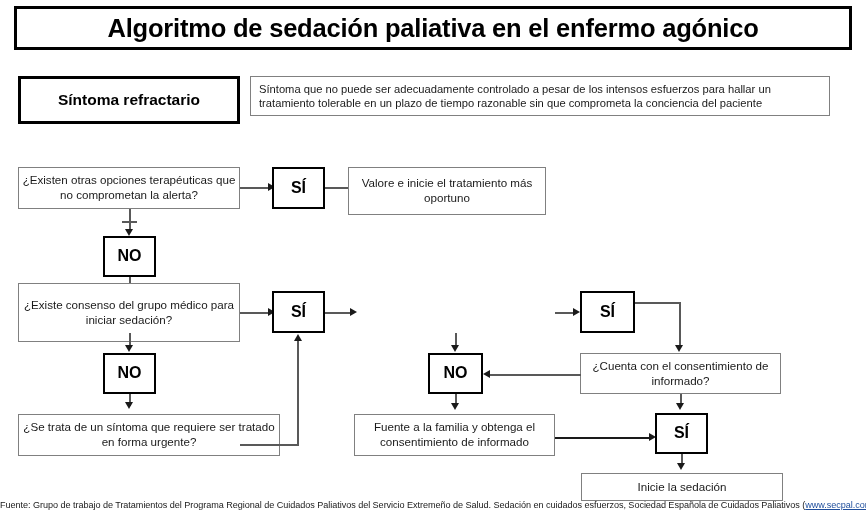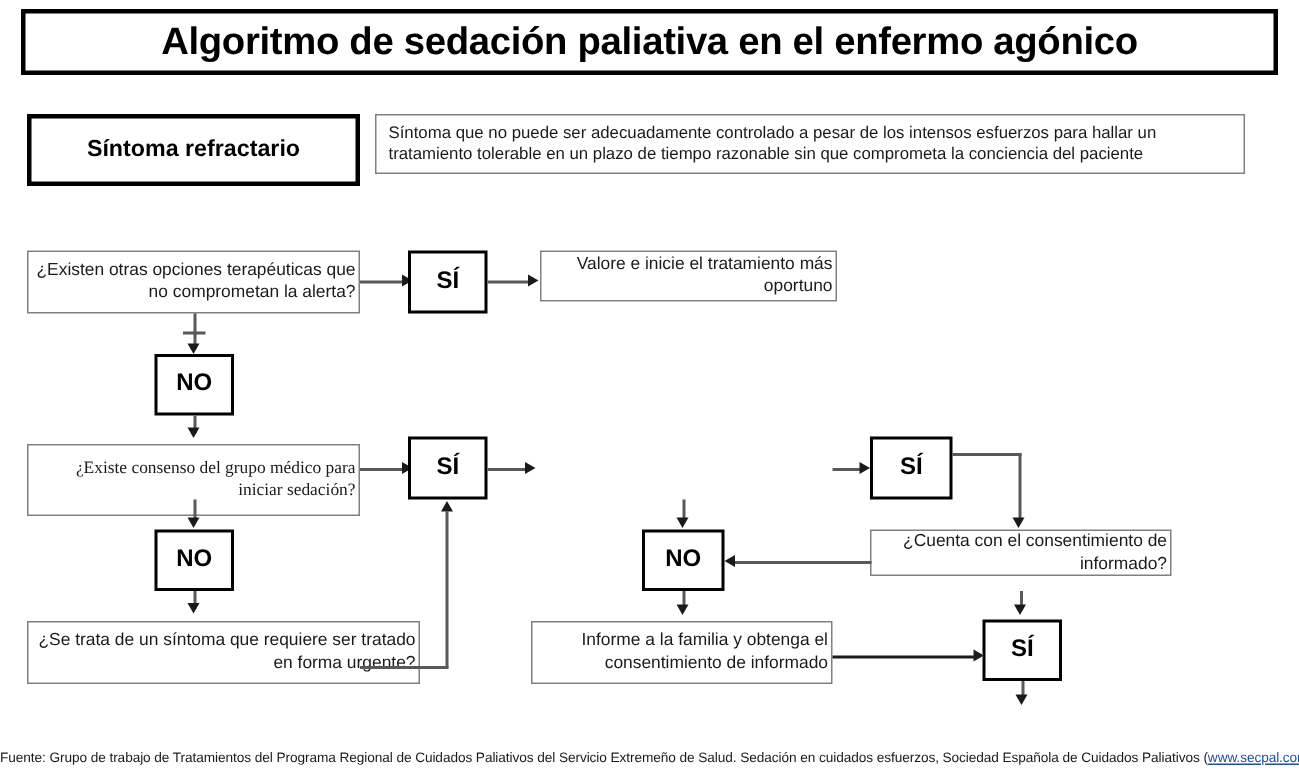--- a/index.html
+++ b/index.html
@@ -20,21 +20,21 @@
     overflow: hidden;
   }
 
   
   .node {
     position: absolute;
     box-sizing: border-box;
     display: flex;
     align-items: center;
     justify-content: center;
-    text-align: right;
+    text-align: center;
     background: #ffffff;
     line-height: 1.28;
   }
 
   
   .title-box {
     border: 3px solid #000000;
     font-weight: bold;
     font-size: 25.5px;
     letter-spacing: -0.2px;
@@ -147,33 +147,33 @@
   <div class="node thin-box" style="left:18px; top:167px; width:222px; height:42px;">¿Existen otras opciones terapéuticas que no comprometan la alerta?</div>
 
   <div class="ln h" style="left:240px; top:187px; width:30px;"></div>
   <div class="arrow right" style="left:268px; top:183px;"></div>
 
   <div class="node chip" style="left:272px; top:167px; width:53px; height:42px;">SÍ</div>
 
   <div class="ln h" style="left:325px; top:187px; width:29px;"></div>
   <div class="arrow right" style="left:352px; top:183px;"></div>
 
-  <div class="node thin-box" style="left:360px; top:167px; width:198px; height:34px;">Valore e inicie el tratamiento más oportuno</div>
+  <div class="node thin-box" style="left:348px; top:167px; width:198px; height:48px;">Valore e inicie el tratamiento más oportuno</div>
 
   <div class="ln v" style="left:129px; top:209px; height:14px;"></div>
   <div class="tee" style="left:122px; top:221px; width:15px;"></div>
   <div class="ln v" style="left:129px; top:221px; height:10px;"></div>
   <div class="arrow down" style="left:125px; top:229px;"></div>
 
   <div class="node chip" style="left:103px; top:236px; width:53px; height:41px;">NO</div>
 
   <div class="ln v" style="left:129px; top:277px; height:12px;"></div>
   <div class="arrow down" style="left:125px; top:285px;"></div>
 
-  <div class="node thin-box" style="left:18px; top:296px; width:222px; height:48px;font-family:Liberation Serif, serif;">¿Existe consenso del grupo médico para iniciar sedación?</div>
+  <div class="node thin-box" style="left:18px; top:283px; width:222px; height:59px;">¿Existe consenso del grupo médico para iniciar sedación?</div>
 
   <div class="ln h" style="left:240px; top:312px; width:30px;"></div>
   <div class="arrow right" style="left:268px; top:308px;"></div>
 
   <div class="node chip" style="left:272px; top:291px; width:53px; height:42px;">SÍ</div>
 
   <div class="ln h" style="left:325px; top:312px; width:27px;"></div>
   <div class="arrow right" style="left:350px; top:308px;"></div>
 
 
@@ -198,37 +198,38 @@
 
   <div class="ln h" style="left:240px; top:444px; width:59px;"></div>
   <div class="ln v" style="left:297px; top:341px; height:104px;"></div>
   <div class="arrow up" style="left:294px; top:334px;"></div>
 
   <div class="ln v" style="left:455px; top:333px; height:14px;"></div>
   <div class="arrow down" style="left:451px; top:345px;"></div>
 
   <div class="node chip" style="left:428px; top:353px; width:55px; height:41px;">NO</div>
 
-  <div class="node thin-box" style="left:580px; top:353px; width:201px; height:31px;">¿Cuenta con el consentimiento de informado?</div>
+  <div class="node thin-box" style="left:580px; top:353px; width:201px; height:41px;">¿Cuenta con el consentimiento de informado?</div>
 
   <div class="ln h" style="left:489px; top:374px; width:92px;"></div>
   <div class="arrow left" style="left:483px; top:370px;"></div>
 
   <div class="ln v" style="left:680px; top:394px; height:12px;"></div>
   <div class="arrow down" style="left:676px; top:403px;"></div>
 
   <div class="ln v" style="left:455px; top:394px; height:12px;"></div>
   <div class="arrow down" style="left:451px; top:403px;"></div>
 
-  <div class="node thin-box" style="left:354px; top:414px; width:201px; height:42px;">Informe a la familia y obtenga el consentimiento de informado</div>
+  <div class="node thin-box" style="left:354px; top:414px; width:201px; height:42px;">Fuente a la familia y obtenga el consentimiento de informado</div>
 
   <div class="ln h dark" style="left:555px; top:437px; width:96px;"></div>
   <div class="arrow right" style="left:649px; top:433px;"></div>
 
   <div class="node chip" style="left:655px; top:413px; width:53px; height:41px;">SÍ</div>
 
   <div class="ln v" style="left:681px; top:454px; height:12px;"></div>
   <div class="arrow down" style="left:677px; top:463px;"></div>
 
+  <div class="node thin-box" style="left:581px; top:473px; width:202px; height:28px;">Inicie la sedación</div>
 
   <div class="footer"><span>Fuente: Grupo de trabajo de Tratamientos del Programa Regional de Cuidados Paliativos del Servicio Extremeño de Salud. Sedación en cuidados esfuerzos, Sociedad Española de Cuidados Paliativos (</span><span class="lnk">www.secpal.com</span></div>
 
 </div>
 
 </body></html>

